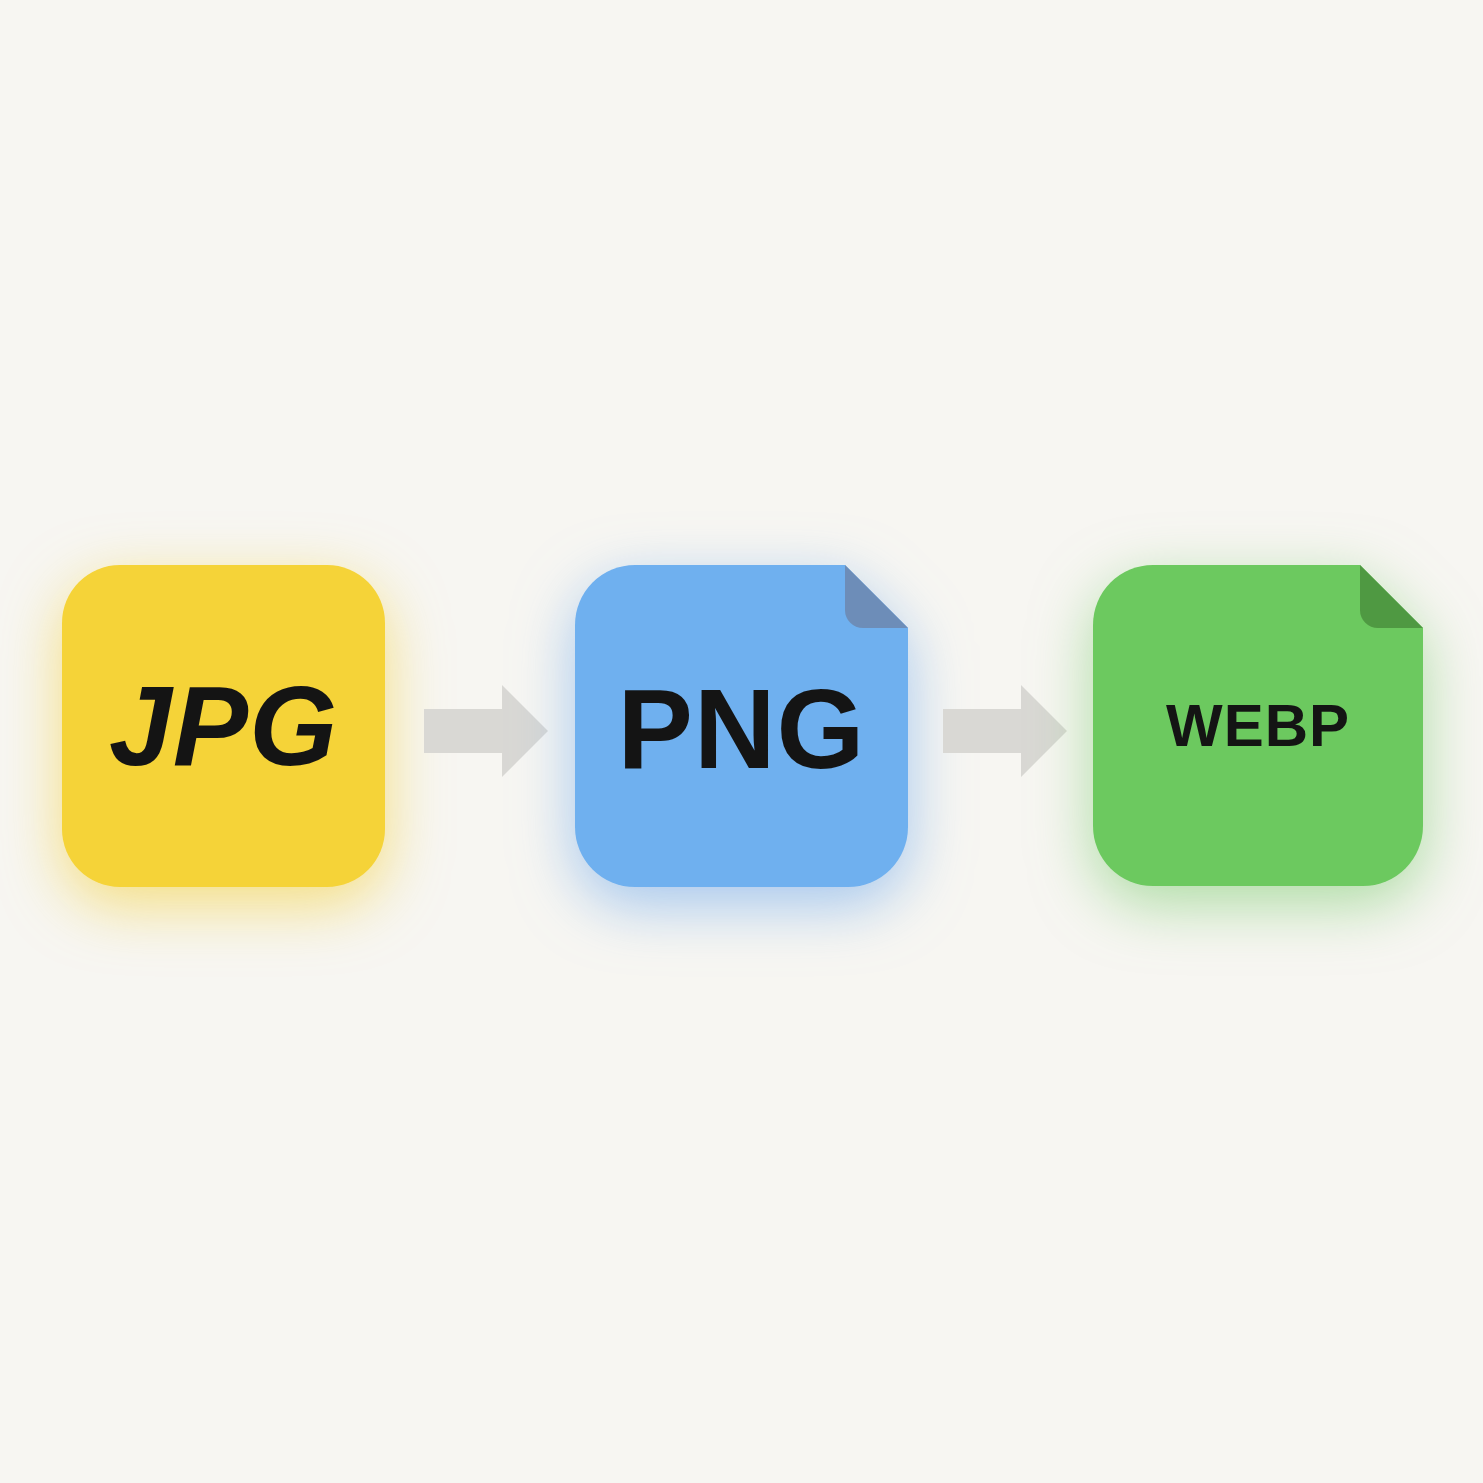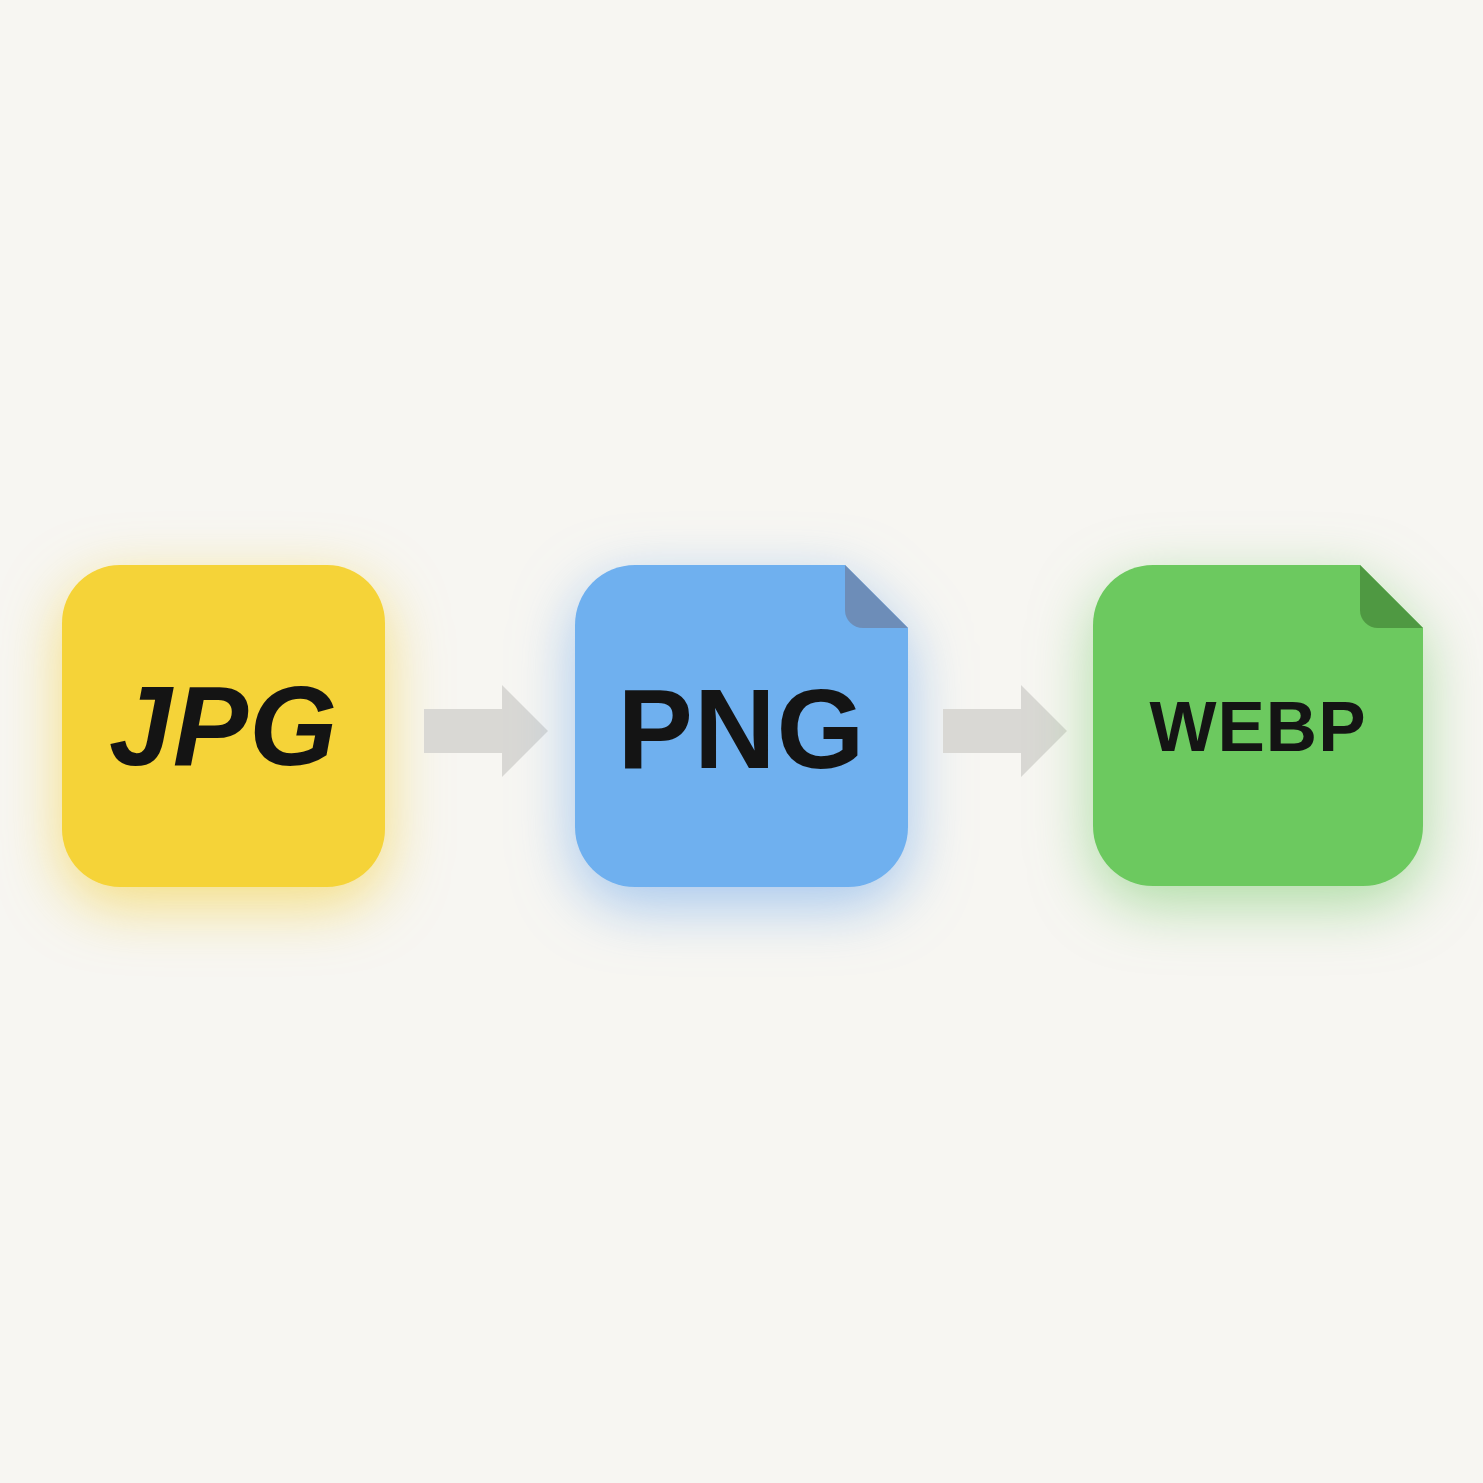--- a/index.html
+++ b/index.html
@@ -41,21 +41,21 @@
     align-items: center;
     justify-content: center;
     font-weight: 700;
     color: #141414;
     font-size: 113px;
     letter-spacing: 1px;
     line-height: 1;
     user-select: none;
   }
   .icon-png .format-label { padding-top: 6px; }
-  .icon-webp .format-label { font-size: 71px; padding-top: 0; }
+  .icon-webp .format-label { font-size: 60px; padding-top: 0; }
 
   .flow-arrow {
     position: absolute;
     top: 685px;
     width: 124px;
     height: 92px;
   }
   .arrow-1 { left: 424px; }
   .arrow-2 { left: 943px; }
   .flow-arrow svg { display: block; }

